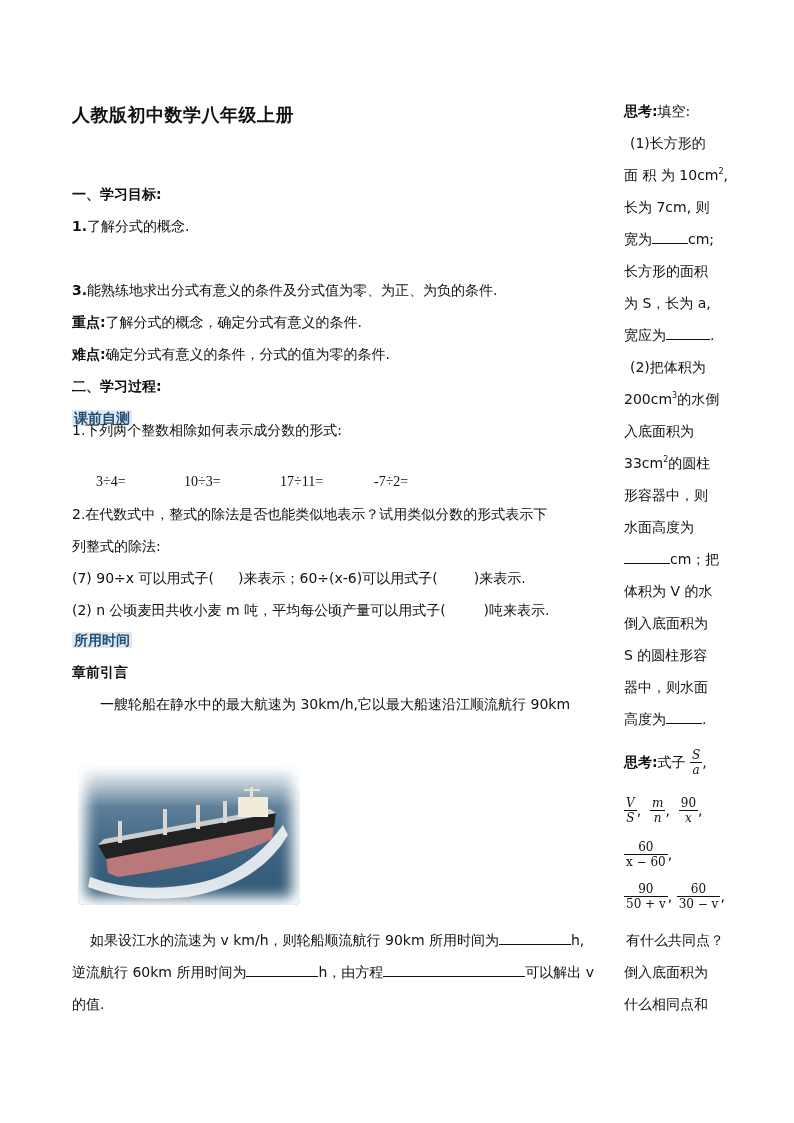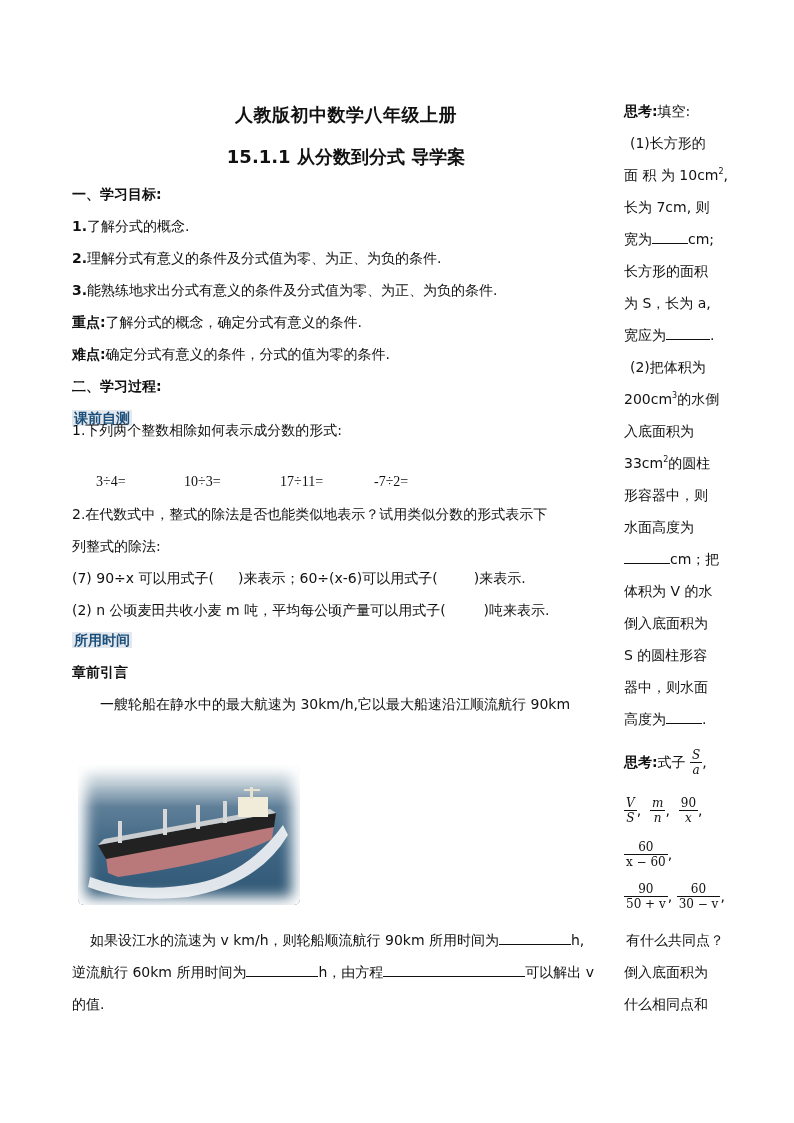--- a/index.html
+++ b/index.html
@@ -18,21 +18,21 @@
     .page {
       position: absolute;
       left: 0; top: 0;
       width: 794px; height: 1123px;
       background: #fff;
     }
     .title1 {
       position: absolute;
       left: 72px; top: 103px;
       width: 548px;
-      text-align: center;
+      text-align: left;
       font-size: 18px;
       font-weight: bold;
       letter-spacing: 0.5px;
     }
     .title2 {
       position: absolute;
       left: 72px; top: 145px;
       width: 548px;
       text-align: center;
       font-size: 18px;
@@ -92,29 +92,25 @@
     .frac .num { display: block; padding: 0 2px; }
     .frac .den { display: block; border-top: 1px solid #111; padding: 0 2px; }
     .it { font-style: italic; }
   </style>
 </head>
 <body>
 
 <div class="page">
 
   <div class="title1">人教版初中数学八年级上册</div>
-  <div class="title2">15.1.1 从分数到分式 导学案</div>
 
   <div class="line sec-head" style="top:184px">一、学习目标:</div>
 
   <div class="line" style="top:216px">
     <span class="b">1.</span><span>了解分式的概念.</span>
-  </div>
-  <div class="line" style="top:248px">
-    <span class="b">2.</span><span>理解分式有意义的条件及分式值为零、为正、为负的条件.</span>
   </div>
   <div class="line" style="top:280px">
     <span class="b">3.</span><span>能熟练地求出分式有意义的条件及分式值为零、为正、为负的条件.</span>
   </div>
   <div class="line" style="top:312px">
     <span class="b">重点:</span><span>了解分式的概念，确定分式有意义的条件.</span>
   </div>
   <div class="line" style="top:344px">
     <span class="b">难点:</span><span>确定分式有意义的条件，分式的值为零的条件.</span>
   </div>

